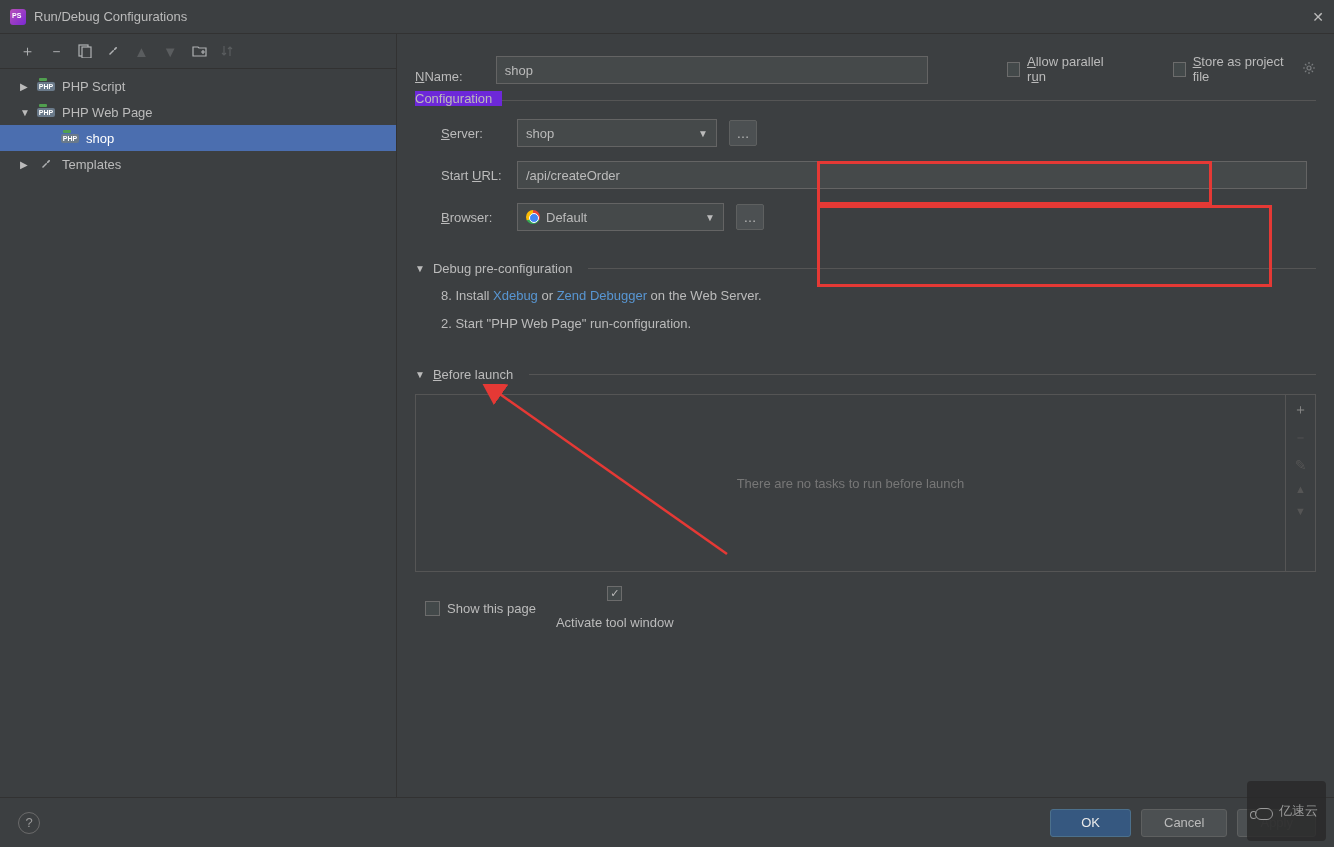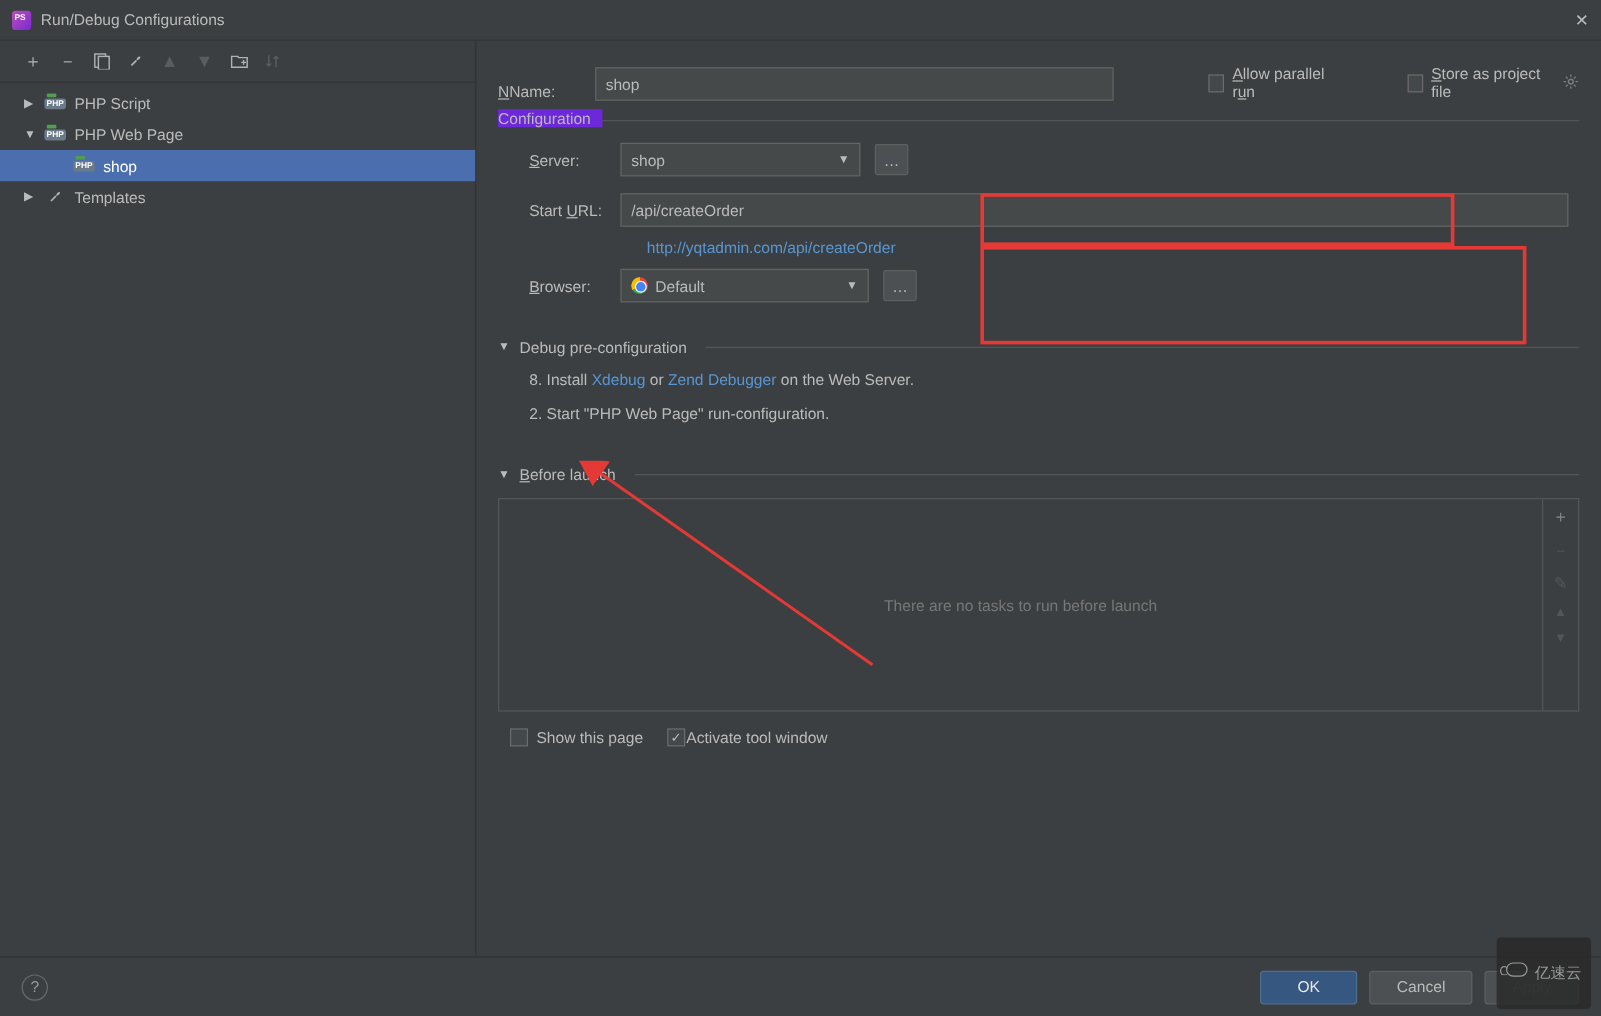--- a/index.html
+++ b/index.html
@@ -61,21 +61,21 @@
 .footer{height:50px;border-top:1px solid #323232;display:flex;align-items:center;padding:0 18px;gap:10px;}
 .footer .help{width:22px;height:22px;border-radius:50%;border:1px solid #6a6a6a;display:flex;align-items:center;justify-content:center;color:#9a9a9a;cursor:pointer;}
 .footer .spacer{flex:1;}
 .btn{height:28px;padding:0 22px;border:1px solid #5e6060;background:#4c5052;color:#bbb;cursor:pointer;border-radius:3px;}
 .btn.primary{background:#365880;border-color:#4c708c;color:#eaeaea;padding:0 30px;}
 .btn.apply{color:#666;}
 .red-box{position:absolute;border:3px solid #e53935;pointer-events:none;z-index:5;}
 #rb1{top:127px;left:420px;width:395px;height:44px;}
 #rb2{top:171px;left:420px;width:455px;height:82px;}
 .arrow-svg{position:absolute;pointer-events:none;z-index:6;}
-.watermark{position:fixed;right:8px;bottom:6px;display:flex;align-items:flex-start;gap:6px;color:#999;z-index:20;background:rgba(40,40,40,0.8);padding:21px 8px;border-radius:4px;}
+.watermark{position:fixed;right:8px;bottom:6px;display:flex;align-items:flex-end;gap:6px;color:#999;z-index:20;background:rgba(40,40,40,0.8);padding:21px 8px;border-radius:4px;}
 .watermark .wm-icon{width:18px;height:12px;border:1.5px solid #999;border-radius:7px;position:relative;}
 .watermark .wm-icon::before{content:"";position:absolute;left:-6px;top:2px;width:6px;height:6px;border:1.5px solid #999;border-radius:50%;border-right:none;}
 input.start-url{width:790px;}
 </style>
 </head>
 <body>
 
 <div class="titlebar">
   <div class="app-icon"></div>
   <span class="title">Run/Debug Configurations</span>
@@ -174,21 +174,20 @@
           <div class="select server">
             <span>shop</span>
             <span class="sel-arrow">▼</span>
           </div>
           <div class="dots-btn">…</div>
         </div>
         <div class="form-row">
           <span class="flabel">Start <span class="underline">U</span>RL:</span>
           <input type="text" class="start-url" value="/api/createOrder" style="">
         </div>
-        <div class="url-resolved">http://yqtadmin.com/api/createOrder</div>
         <div class="form-row">
           <span class="flabel"><span class="underline">B</span>rowser:</span>
           <div class="select browser">
             <span style="display:flex;align-items:center;">
                 <span class="chrome-icon"></span>
                 <span>Default</span>
               </span>
             <span class="sel-arrow">▼</span>
           </div>
           <div class="dots-btn">…</div>
@@ -220,21 +219,21 @@
         <span style="color:#555;font-size:11px;">▲</span>
         <span style="color:#555;font-size:11px;">▼</span>
       </div>
     </div>
 
     <div class="bottom-checks">
       <div style="display:flex;align-items:center;gap:7px;">
         <div class="chk"></div>
         <span>Show this page</span>
       </div>
-      <div style="display:flex;align-items:center;gap:1px;">
+      <div style="display:flex;align-items:center;gap:14px;flex-direction:column;">
         <div class="chk checked"></div>
         <span>Activate tool window</span>
       </div>
     </div>
 
     <div id="rb1" class="red-box"></div>
     <div id="rb2" class="red-box"></div>
     <svg class="arrow-svg" style="top:350px;left:80px;" width="480" height="200">
       <defs>
           <marker id="ah" markerWidth="10" markerHeight="10" refX="2" refY="5" orient="auto">

